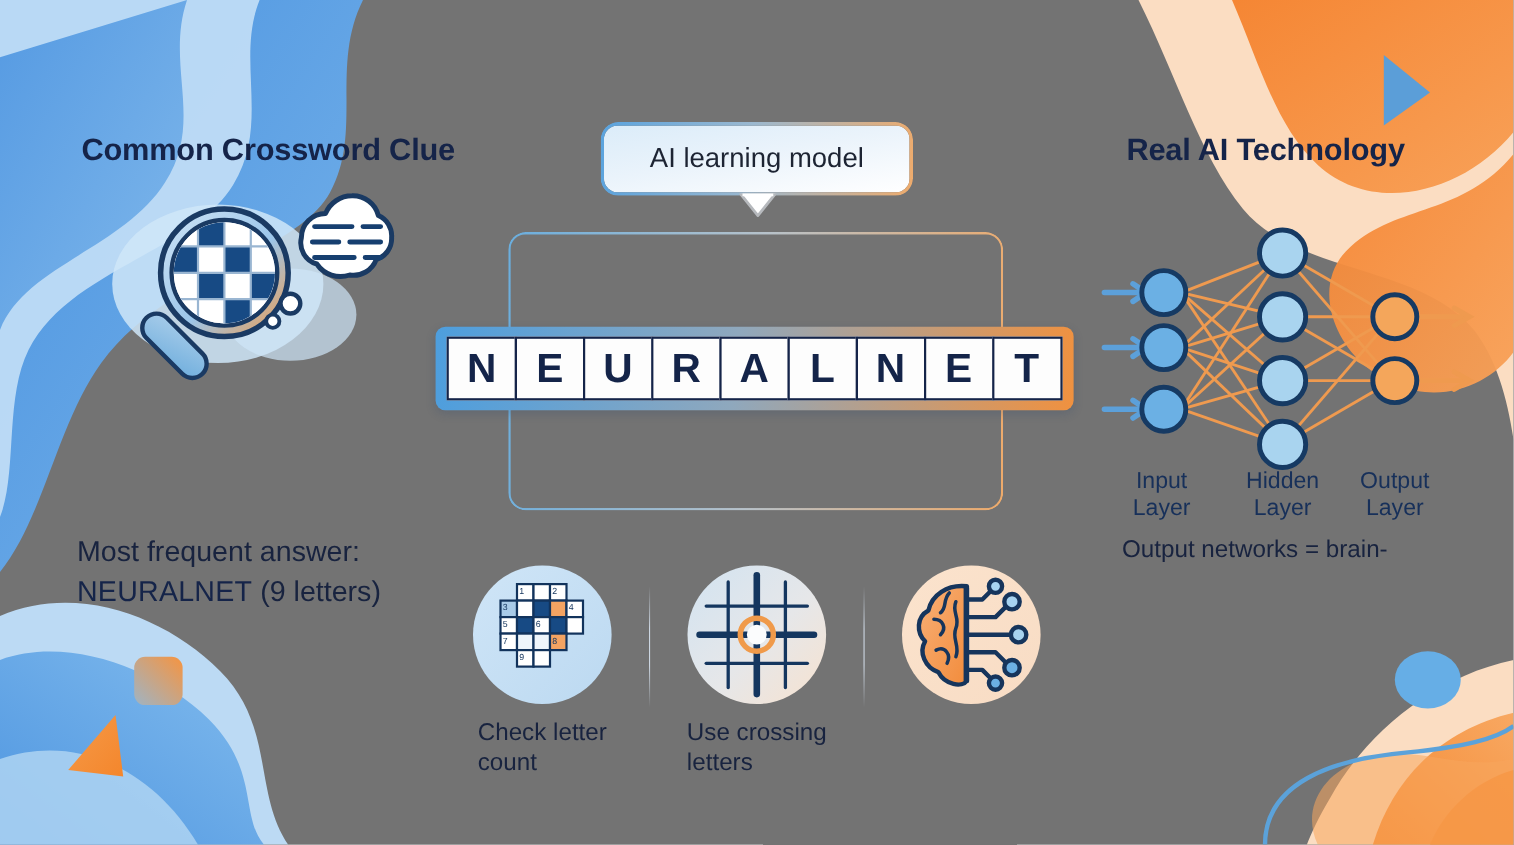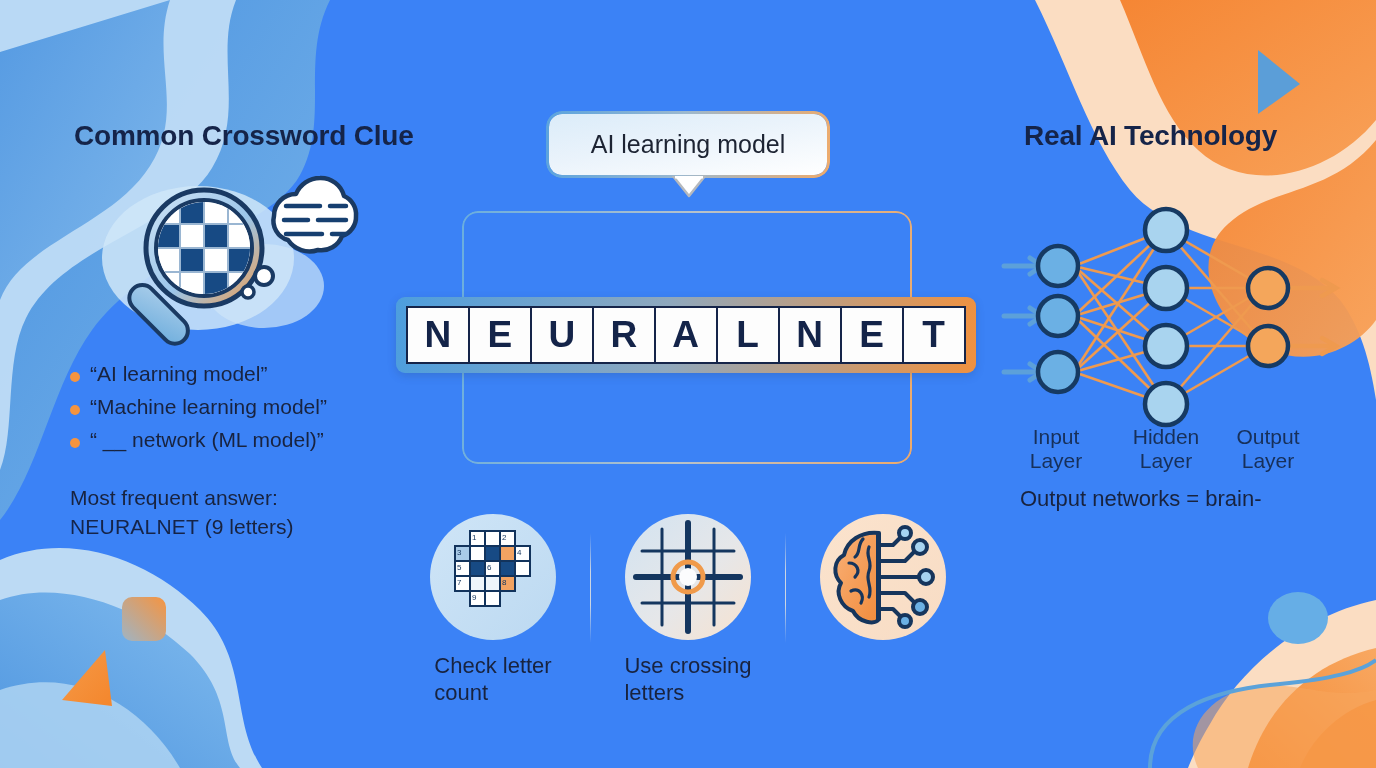--- a/index.html
+++ b/index.html
@@ -2,38 +2,38 @@
 <html><head>
 <meta charset="utf-8">
 <style>
   * { margin:0; padding:0; box-sizing:border-box; }
   html,body { width:1376px; height:768px; overflow:hidden; }
   body {
     font-family:"Liberation Sans", sans-serif;
     background:#ffffff;
     position:relative;
   }
-  #stage { position:absolute; inset:0; width:1376px; height:768px; overflow:hidden; background:#3b82f6; }
+  #stage { position:absolute; inset:0; width:1376px; height:768px; overflow:hidden; background:#737373; }
 
   .bg-svg { position:absolute; inset:0; width:1376px; height:768px; pointer-events:none; }
 
   
   .col-left { position:absolute; left:74px; top:120px; width:400px; }
   .h-title {
     font-size:28px; font-weight:bold; color:#152449; letter-spacing:-0.2px;
     white-space:nowrap;
   }
   .magnifier-wrap { position:absolute; left:78px; top:168px; width:290px; height:180px; }
 
   .bullets { position:absolute; left:70px; top:362px; width:400px; }
   .bullet-row { display:flex; align-items:flex-start; gap:10px; margin-bottom:9px; }
   .dot { width:10px; height:10px; border-radius:50%; background:#f5943f; margin-top:10px; flex:0 0 auto; }
   .bullet-text { font-size:21px; color:#18233f; line-height:1.15; white-space:nowrap; }
 
-  .answer-note { position:absolute; left:70px; top:484px; width:420px; font-size:21px; color:#18233f; line-height:1.38; }
+  .answer-note { position:absolute; left:70px; top:484px; width:420px; font-size:26px; color:#18233f; line-height:1.38; }
   .answer-note b { font-weight:normal; color:#152449; letter-spacing:0.2px;margin-top:40px; }
 
   
   .bubble {
     position:absolute; left:546px; top:111px; width:284px; height:67px;
     border-radius:16px;
     background:linear-gradient(170deg,#dbecf9 0%, #eaf3fb 45%, #ffffff 100%);
     border:3px solid transparent;
     background-clip:padding-box;
     display:flex; align-items:center; justify-content:center;
@@ -197,34 +197,20 @@
       <g stroke="#163f70" stroke-width="4.5" stroke-linecap="round">
         <path d="M208,38 H242 M252,38 H268"></path>
         <path d="M206,52 H230 M240,52 H268"></path>
         <path d="M208,66 H244 M254,66 H268"></path>
       </g>
       <circle cx="186" cy="108" r="9" fill="#ffffff" stroke="#1a3a63" stroke-width="4"></circle>
       <circle cx="170" cy="124" r="6" fill="#ffffff" stroke="#1a3a63" stroke-width="3.5"></circle>
     </svg>
   </div>
 
-  <div class="bullets">
-    <div class="bullet-row">
-      <span class="dot"></span>
-      <span class="bullet-text">“AI learning model”</span>
-    </div>
-    <div class="bullet-row">
-      <span class="dot"></span>
-      <span class="bullet-text">“Machine learning model”</span>
-    </div>
-    <div class="bullet-row">
-      <span class="dot"></span>
-      <span class="bullet-text">“ __ network (ML model)”</span>
-    </div>
-  </div>
 
   <div class="answer-note">
     <span>Most frequent answer:</span><br>
     <b>NEURALNET</b><span> (9 letters)</span>
   </div>
 
   <div class="bubble">
     <span class="bubble-text">AI learning model</span>
   </div>
   <div class="bubble-border"></div>

